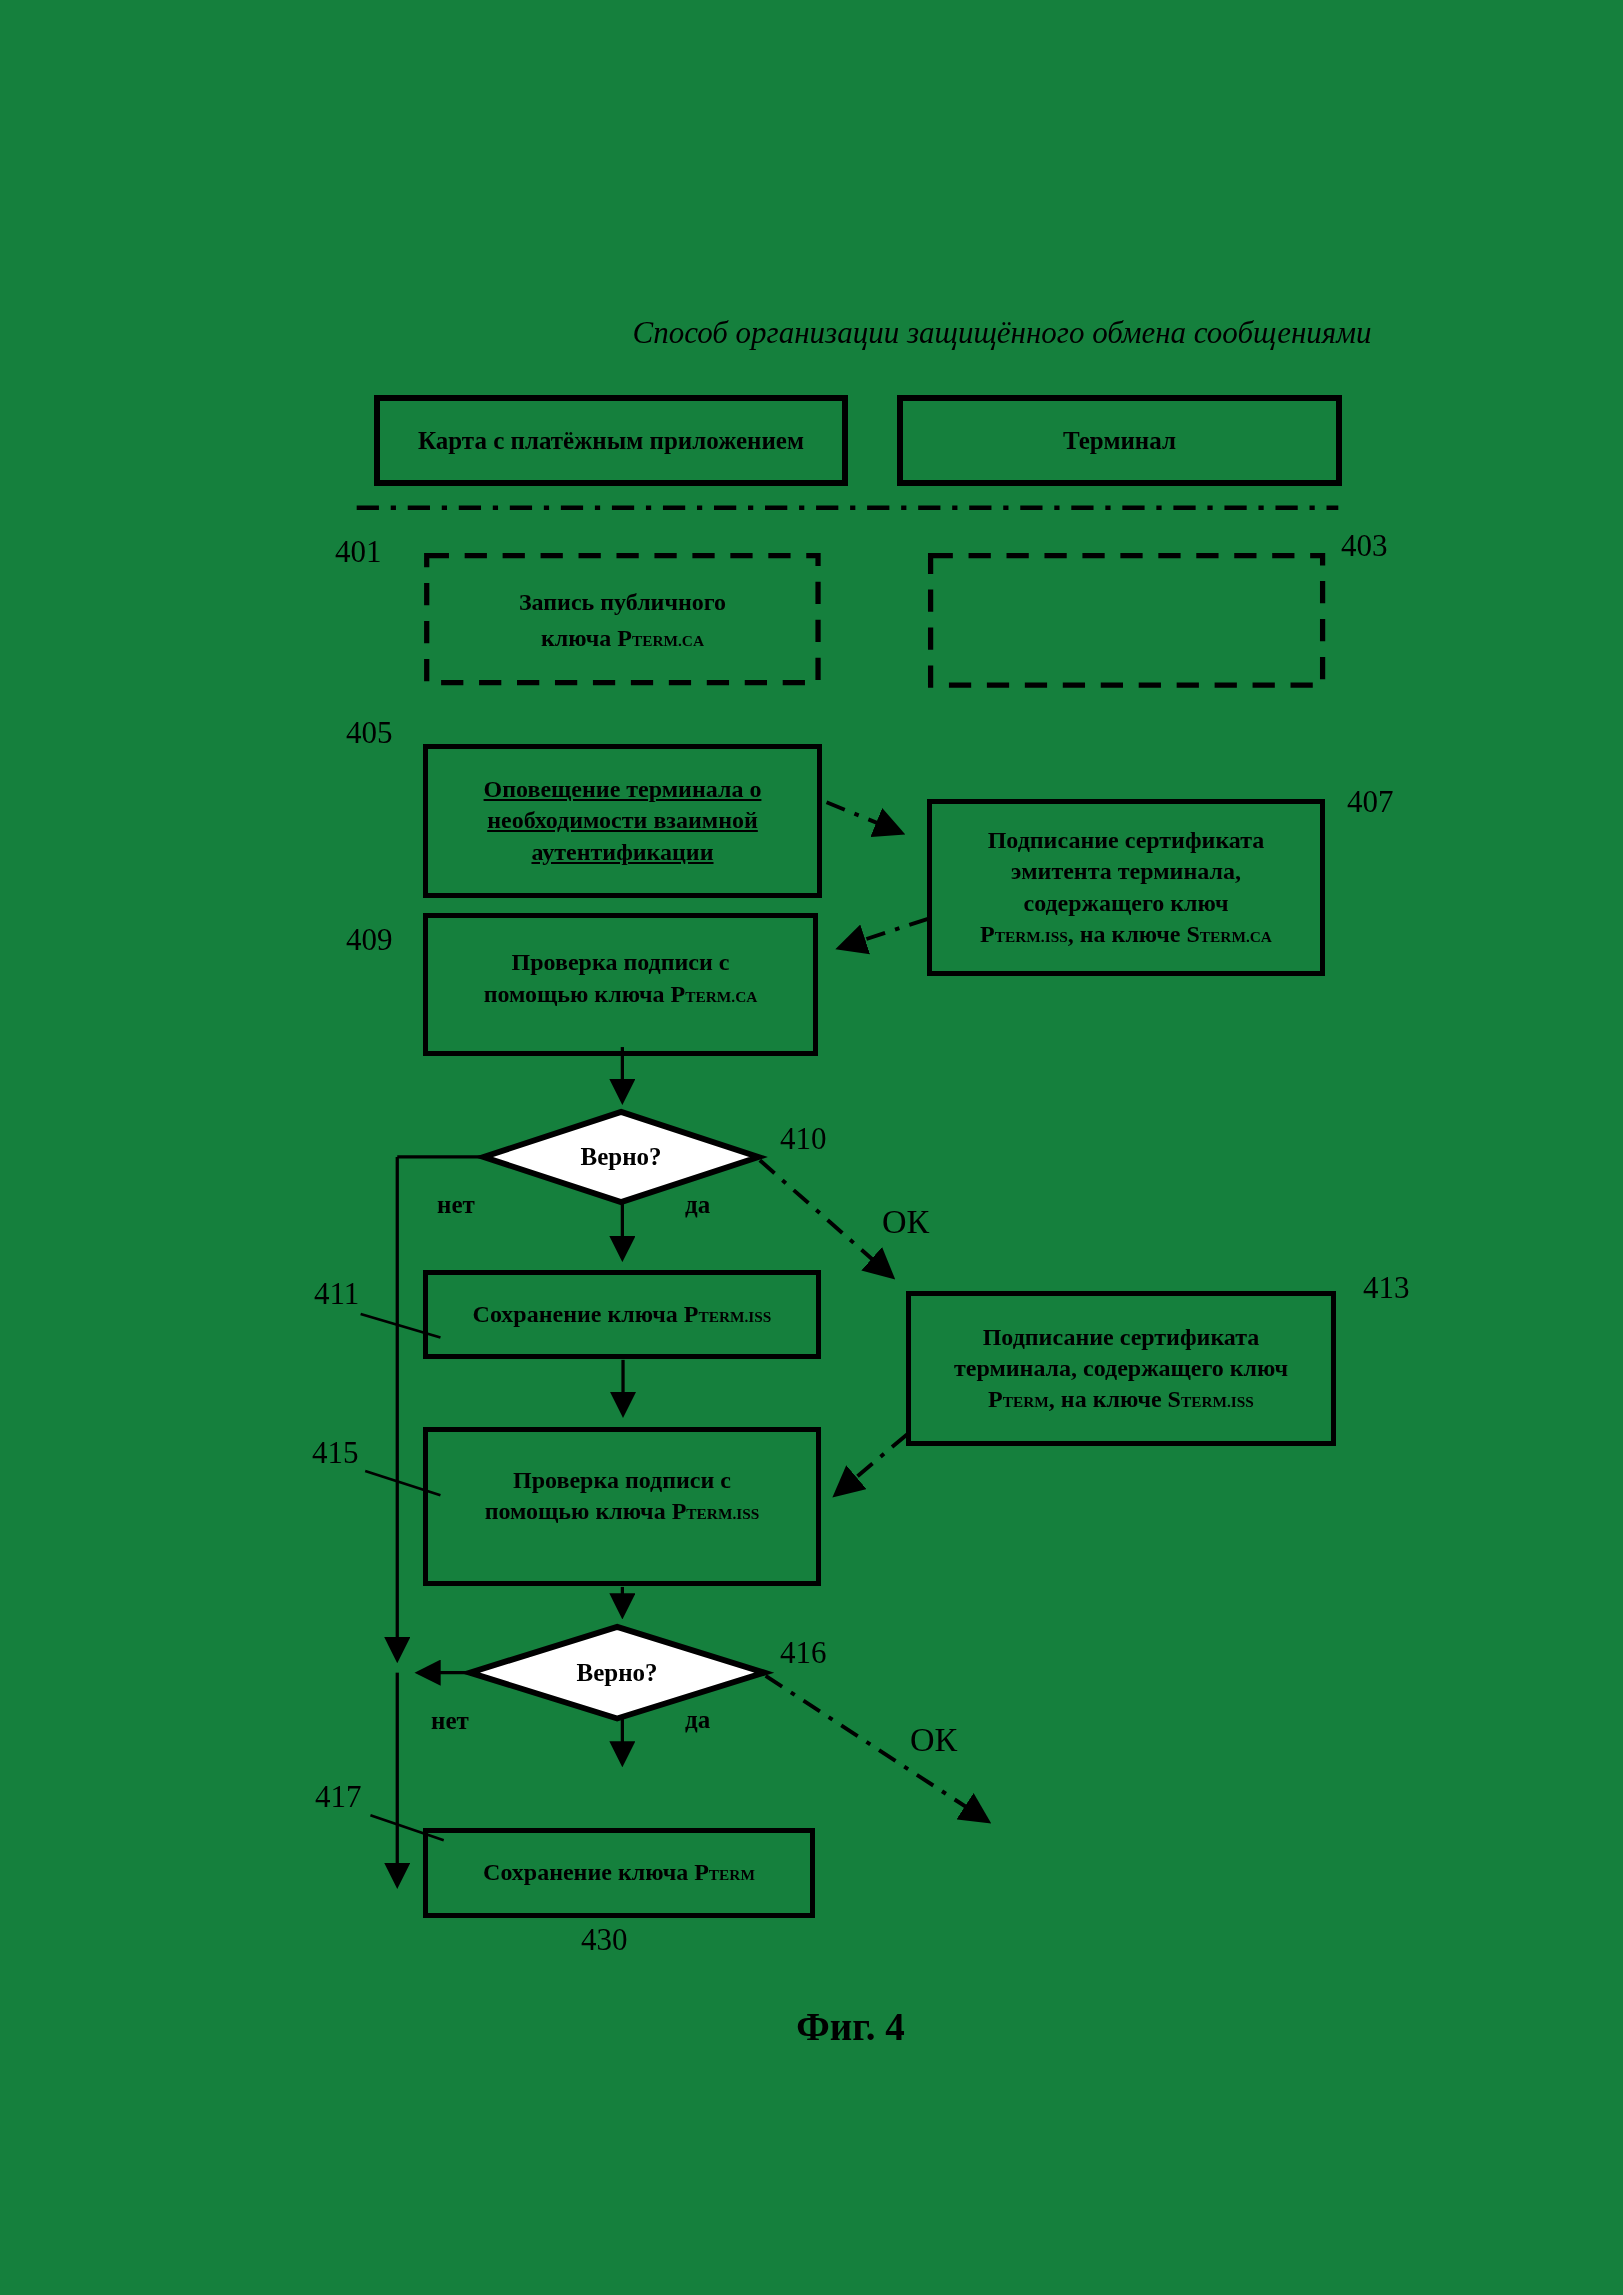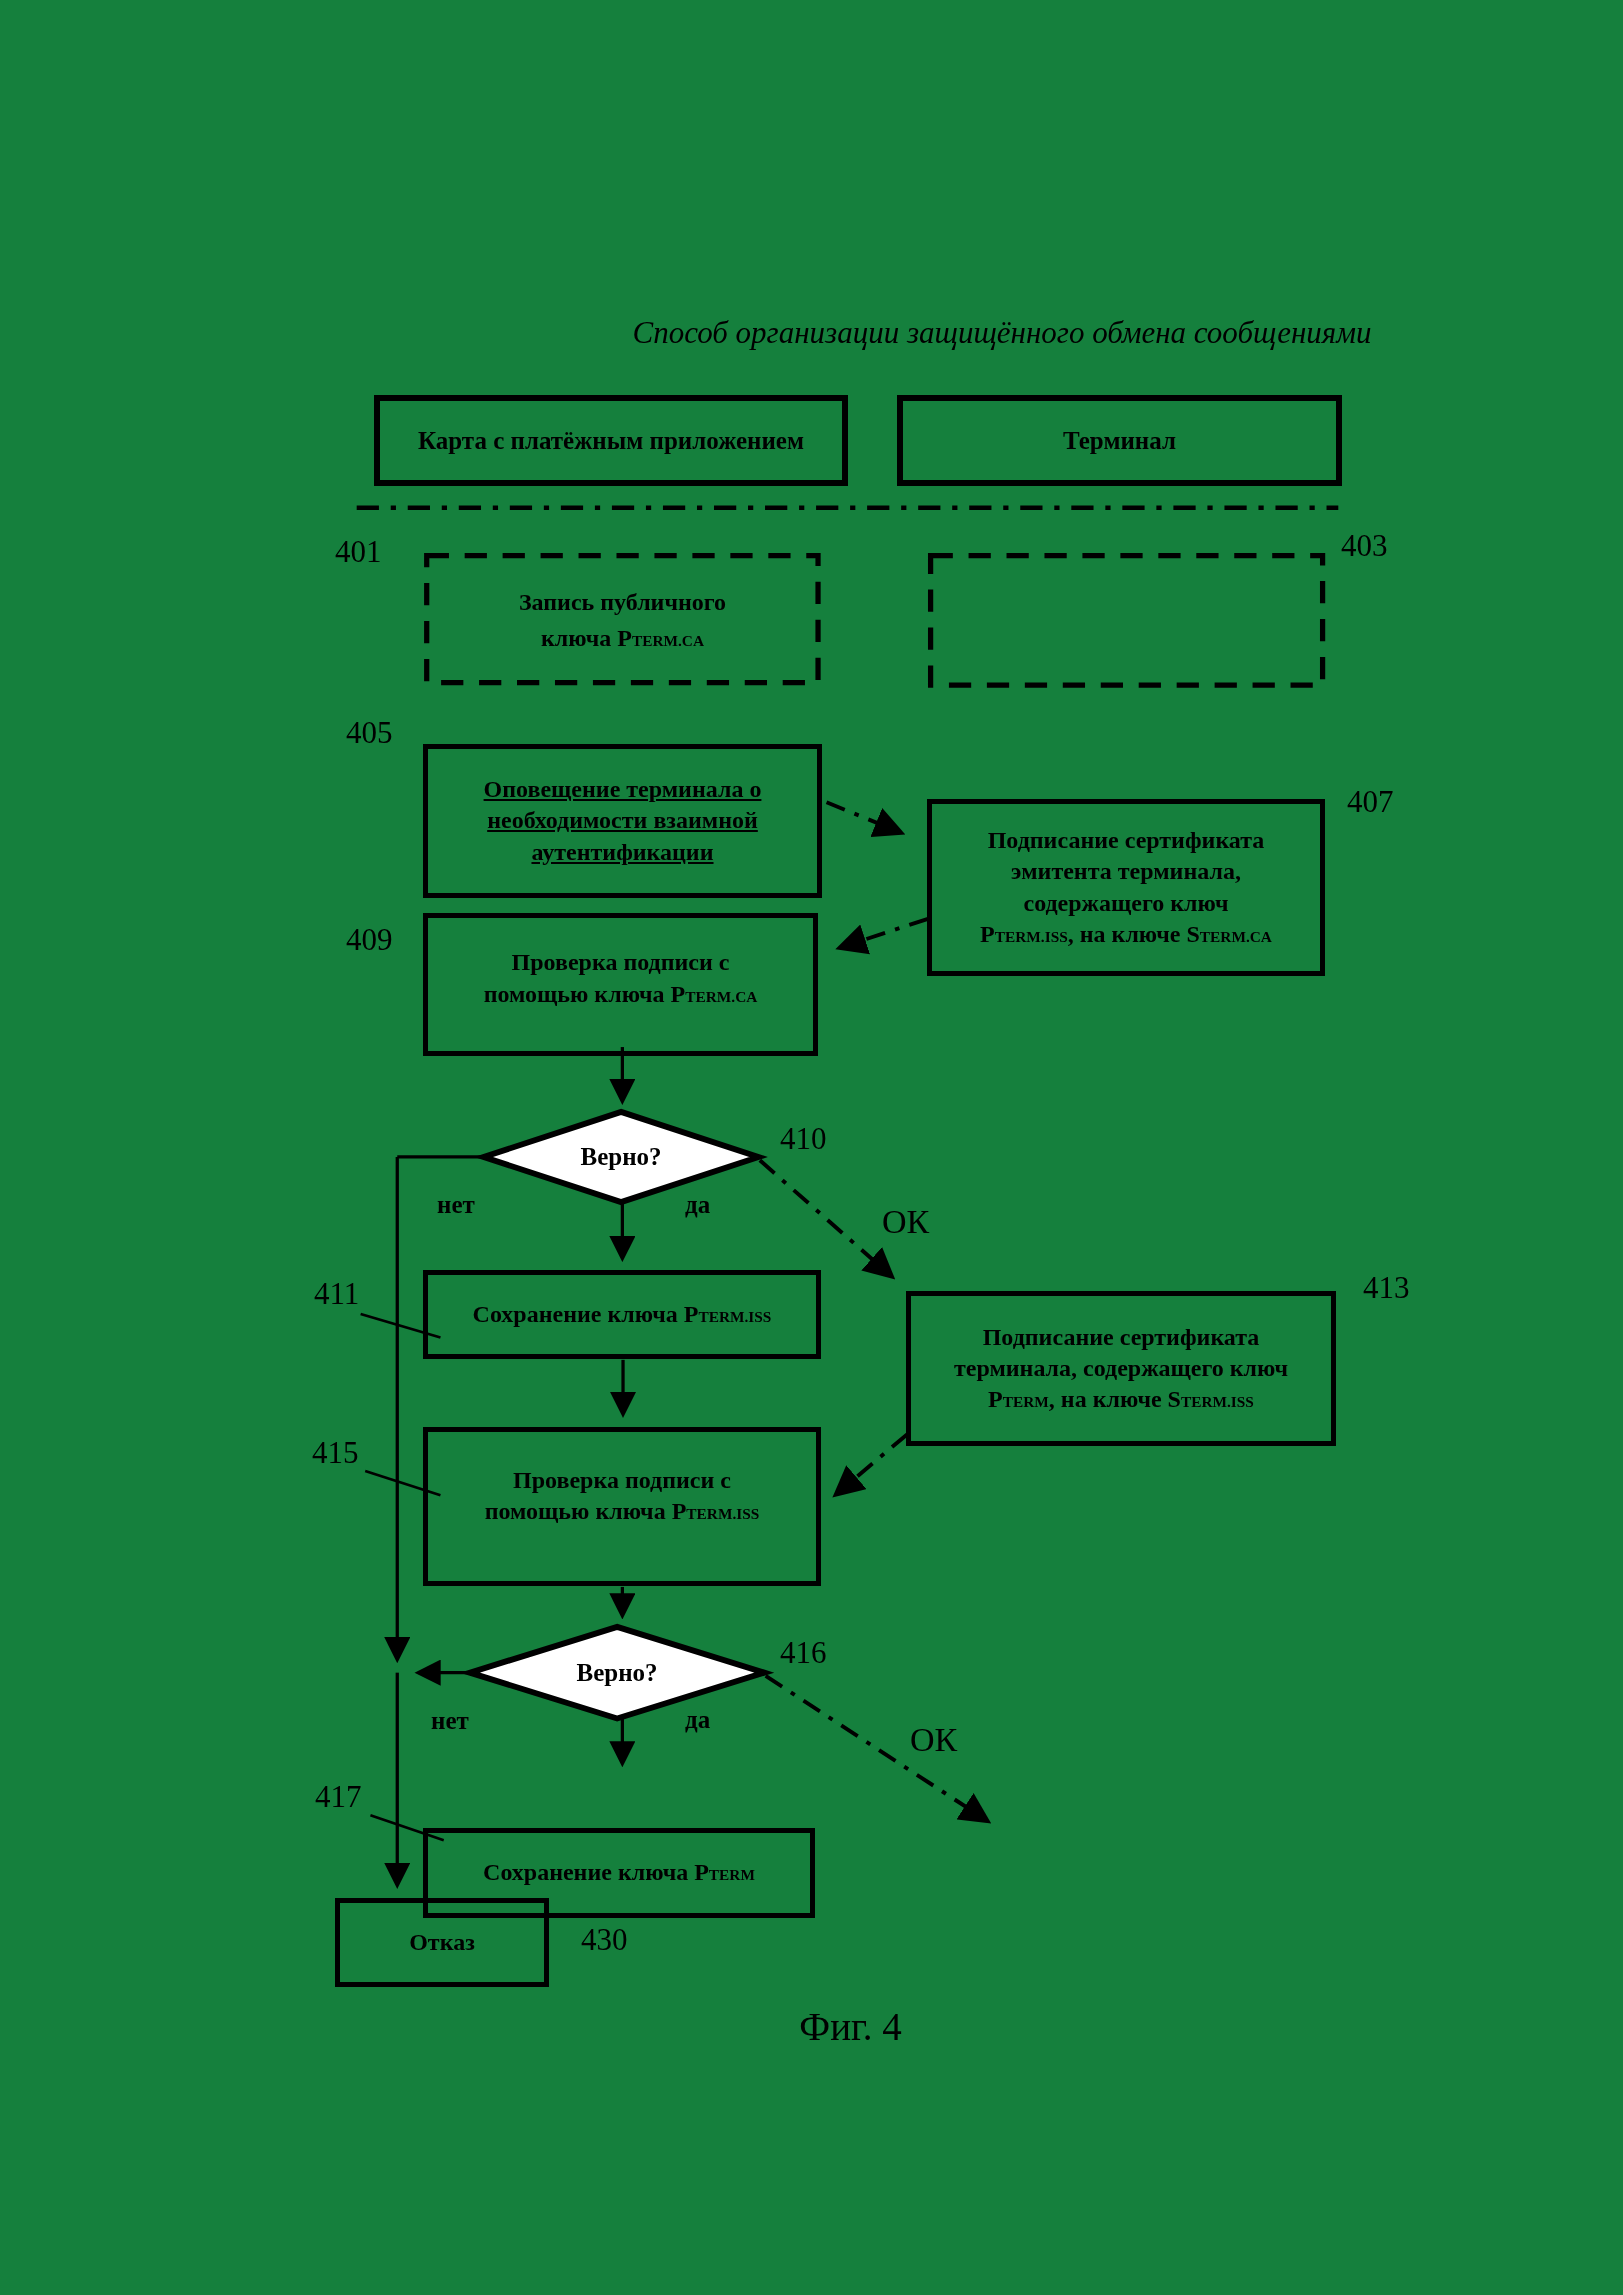--- a/index.html
+++ b/index.html
@@ -44,21 +44,21 @@
   .ref{
     font-size:31px;font-weight:normal;white-space:nowrap;
   }
   .branch{
     font-size:25px;font-weight:bold;white-space:nowrap;
   }
   .ok{
     font-size:34px;font-weight:normal;white-space:nowrap;text-align:center;
   }
   .caption{
-    font-size:39px;font-weight:normal;text-align:center;white-space:nowrap;
+    font-size:39px;font-weight:bold;text-align:center;white-space:nowrap;
   }
   .subs{font-size:0.64em;}
 </style>
 </head>
 <body>
 
 <div id="page">
 
   <svg id="art" width="1623" height="2295" viewBox="0 0 2480 3507">
     <defs>
@@ -120,23 +120,20 @@
     </div>
   <div class="abs box" style="left:906px;top:1291px;width:420px;height:145px;">
       <span>Подписание сертификата<br>терминала, содержащего ключ<br>P<span class="subs">TERM</span>, на ключе S<span class="subs">TERM.ISS</span></span>
     </div>
   <div class="abs box" style="left:423px;top:1427px;width:388px;height:128px;padding-bottom:21px;box-sizing:content-box;">
       <span>Проверка подписи с<br>помощью ключа P<span class="subs">TERM.ISS</span></span>
     </div>
   <div class="abs box" style="left:423px;top:1828px;width:382px;height:80px;">
       <span>Сохранение ключа P<span class="subs">TERM</span></span>
     </div>
-  <div class="abs box" style="left:335px;top:1898px;width:204px;height:79px;">
-      <span>Отказ</span>
-    </div>
 
   <div class="abs dtext" style="left:621px;top:1157px;">Верно?</div>
   <div class="abs dtext" style="left:617px;top:1673px;">Верно?</div>
 
   <div class="abs branch" style="left:437px;top:1191px;">нет</div>
   <div class="abs branch" style="left:685px;top:1191px;">да</div>
   <div class="abs ok" style="left:882px;top:1203px;">ОК</div>
   <div class="abs branch" style="left:431px;top:1707px;">нет</div>
   <div class="abs branch" style="left:685px;top:1706px;">да</div>
   <div class="abs ok" style="left:910px;top:1721px;">ОК</div>

